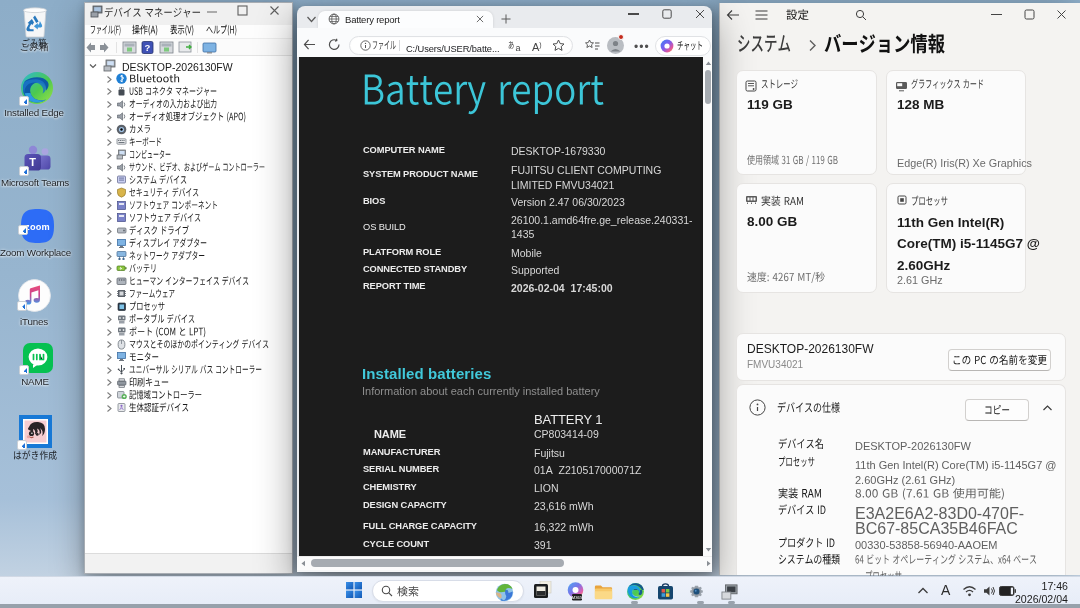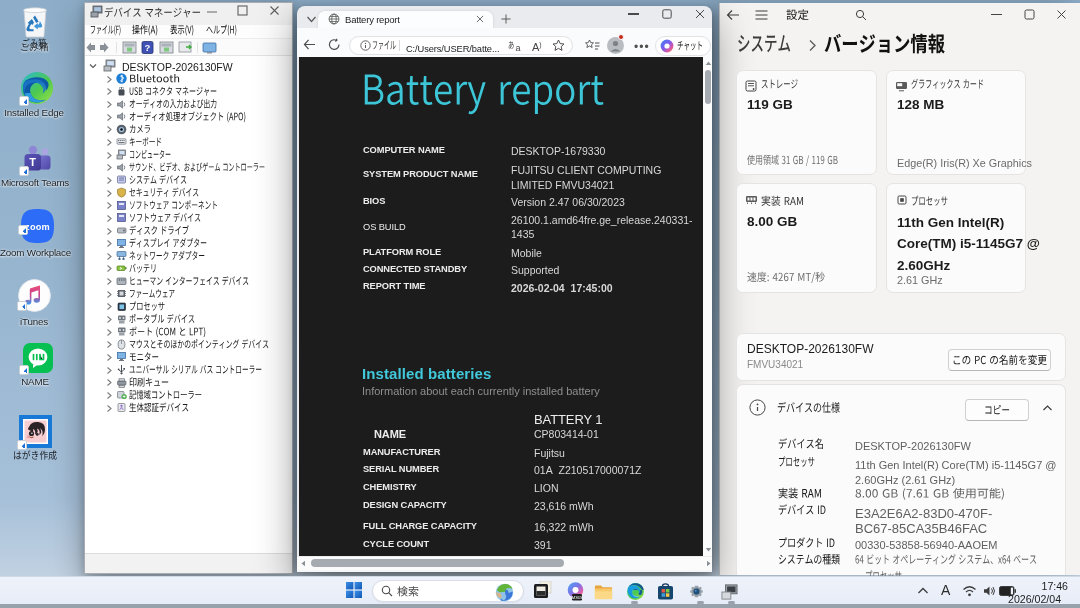--- a/index.html
+++ b/index.html
@@ -462,21 +462,21 @@
     <circle cx="8.5" cy="8.5" r="7.6" fill="none" stroke="#444" stroke-width="1"></circle>
     <path d="M8.5 8 v4" stroke="#444" stroke-width="1.2"></path>
     <circle cx="8.5" cy="5.4" r=".9" fill="#444"></circle>
   </svg>
 <div class="abs" style="left:965px;top:399px;width:64px;height:22px;background:#fdfdfd;border:1px solid #d2d0ce;border-bottom-color:#b8b6b4;border-radius:4px"></div>
 <svg class="abs" style="left:1042px;top:404px" width="11" height="8" viewBox="0 0 11 8">
     <path d="M1.5 6 L5.5 2 L9.5 6" stroke="#3c3c3c" stroke-width="1.2" fill="none"></path>
   </svg>
 <div class="abs" style="left:855px;top:440px;font-size:11px;color:#5f5f5f">DESKTOP-2026130FW</div>
 <div class="abs" style="left:855px;top:458px;font-size:11px;color:#5f5f5f;line-height:14.6px">11th Gen Intel(R) Core(TM) i5-1145G7 @<br>2.60GHz (2.61 GHz)</div>
-<div class="abs" style="left:855px;top:506px;font-size:13px;color:#5f5f5f;line-height:15px">E3A2E6A2-83D0-470F-<br>BC67-85CA35B46FAC</div>
+<div class="abs" style="left:855px;top:506px;font-size:16px;color:#5f5f5f;line-height:15px">E3A2E6A2-83D0-470F-<br>BC67-85CA35B46FAC</div>
 <div class="abs" style="left:855px;top:539px;font-size:11px;color:#5f5f5f">00330-53858-56940-AAOEM</div>
 <div class="abs" style="left:318px;top:10.5px;width:175px;height:17.5px;background:#fcfdfe;border-radius:7px 7px 0 0;box-shadow:0 0 3px rgba(0,0,0,.12)"></div>
 <svg class="abs" style="left:306px;top:14.5px" width="11" height="9" viewBox="0 0 11 9">
     <path d="M1.5 2 L5.5 6.5 L9.5 2" stroke="#5a5a5a" stroke-width="1.2" fill="none"></path>
   </svg>
 <svg class="abs" style="left:328px;top:13px" width="12" height="12" viewBox="0 0 13 13">
     <circle cx="6.5" cy="6.5" r="5.3" fill="none" stroke="#5a5a5a" stroke-width="1"></circle>
     <ellipse cx="6.5" cy="6.5" rx="2.4" ry="5.3" fill="none" stroke="#5a5a5a" stroke-width=".9"></ellipse>
     <path d="M1.3 6.5 H11.7 M2 3.7 H11 M2 9.3 H11" stroke="#5a5a5a" stroke-width=".9" fill="none"></path>
   </svg>
@@ -567,21 +567,21 @@
 <div class="abs" style="left:363px;top:246.5px;font-size:9.3px;font-weight:bold;color:#ececec;letter-spacing:-.1px">PLATFORM ROLE</div>
 <div class="abs" style="left:511px;top:245.5px;font-size:10.5px;color:#d8d8d8;line-height:14.5px">Mobile</div>
 <div class="abs" style="left:363px;top:263.5px;font-size:9.3px;font-weight:bold;color:#ececec;letter-spacing:-.1px">CONNECTED STANDBY</div>
 <div class="abs" style="left:511px;top:262.5px;font-size:10.5px;color:#d8d8d8;line-height:14.5px">Supported</div>
 <div class="abs" style="left:363px;top:281px;font-size:9.3px;font-weight:bold;color:#ececec;letter-spacing:-.1px">REPORT TIME</div>
 <div class="abs" style="left:511px;top:280.5px;font-size:10.5px;color:#d8d8d8;font-weight:bold;line-height:14.5px">2026-02-04&nbsp; 17:45:00</div>
 <div class="abs" style="left:362px;top:365px;font-size:15px;font-weight:bold;color:#41c8da;letter-spacing:.1px">Installed batteries</div>
 <div class="abs" style="left:362px;top:384.5px;font-size:11px;color:#8f8f8f">Information about each currently installed battery</div>
 <div class="abs" style="left:534px;top:411.5px;font-size:13px;font-weight:normal;color:#ececec;letter-spacing:-.1px">BATTERY 1</div>
 <div class="abs" style="left:374px;top:427.5px;font-size:11px;font-weight:bold;color:#ececec;letter-spacing:-.1px">NAME</div>
-<div class="abs" style="left:534px;top:427.5px;font-size:10.5px;color:#d8d8d8">CP803414-01</div>
+<div class="abs" style="left:534px;top:427.5px;font-size:10.5px;color:#d8d8d8">CP803414-09</div>
 <div class="abs" style="left:363px;top:446.5px;font-size:9.3px;font-weight:bold;color:#ececec;letter-spacing:-.1px">MANUFACTURER</div>
 <div class="abs" style="left:534px;top:446.5px;font-size:10.5px;color:#d8d8d8">Fujitsu</div>
 <div class="abs" style="left:363px;top:463.5px;font-size:9.3px;font-weight:bold;color:#ececec;letter-spacing:-.1px">SERIAL NUMBER</div>
 <div class="abs" style="left:534px;top:463.5px;font-size:10.5px;color:#d8d8d8">01A&nbsp; Z210517000071Z</div>
 <div class="abs" style="left:363px;top:481.5px;font-size:9.3px;font-weight:bold;color:#ececec;letter-spacing:-.1px">CHEMISTRY</div>
 <div class="abs" style="left:534px;top:481.5px;font-size:10.5px;color:#d8d8d8">LION</div>
 <div class="abs" style="left:363px;top:499.5px;font-size:9.3px;font-weight:bold;color:#ececec;letter-spacing:-.1px">DESIGN CAPACITY</div>
 <div class="abs" style="left:534px;top:499.5px;font-size:10.5px;color:#d8d8d8">23,616 mWh</div>
 <div class="abs" style="left:363px;top:521px;font-size:9.3px;font-weight:bold;color:#ececec;letter-spacing:-.1px">FULL CHARGE CAPACITY</div>
 <div class="abs" style="left:534px;top:521px;font-size:10.5px;color:#d8d8d8">16,322 mWh</div>
@@ -1485,19 +1485,19 @@
 <svg class="abs" style="left:983px;top:585px" width="13" height="12" viewBox="0 0 13 12">
     <path d="M1 4.2 L3.5 4.2 L6.5 1.5 L6.5 10.5 L3.5 7.8 L1 7.8 Z" fill="#3c3c3c"></path>
     <path d="M8.5 3.5 Q10.5 6 8.5 8.5 M10 2 Q13 6 10 10" stroke="#3c3c3c" stroke-width="1" fill="none"></path>
   </svg>
 <svg class="abs" style="left:999px;top:586px" width="17" height="10" viewBox="0 0 17 10">
     <rect x=".5" y=".5" width="14.5" height="9" rx="1.8" fill="#222" stroke="#3c3c3c" stroke-width="1"></rect>
     <rect x="11.8" y="1.6" width="2.2" height="6.8" fill="#eef2fa"></rect>
     <rect x="15.6" y="3" width="1.4" height="4" rx=".7" fill="#3c3c3c"></rect>
   </svg>
 <div class="abs" style="left:1026px;top:580px;width:42px;font-size:10.6px;color:#1c1c1c;text-align:right">17:46</div>
-<div class="abs" style="left:1008px;top:592.8px;width:60px;font-size:10.6px;color:#1c1c1c;">2026/02/04</div>
+<div class="abs" style="left:1008px;top:592.8px;width:60px;font-size:10.6px;color:#1c1c1c;text-align:right">2026/02/04</div>
 <svg width="1080" height="608" viewBox="0 0 1080 608" style="position:absolute;left:0;top:0;pointer-events:none">
     <g transform="translate(397.0,595.5) scale(0.011000,-0.011000)" fill="#454545">
       <use href="#g170"></use>
       <use href="#g171" x="1000"></use>
     </g>
   </svg>
 
 </body></html>

